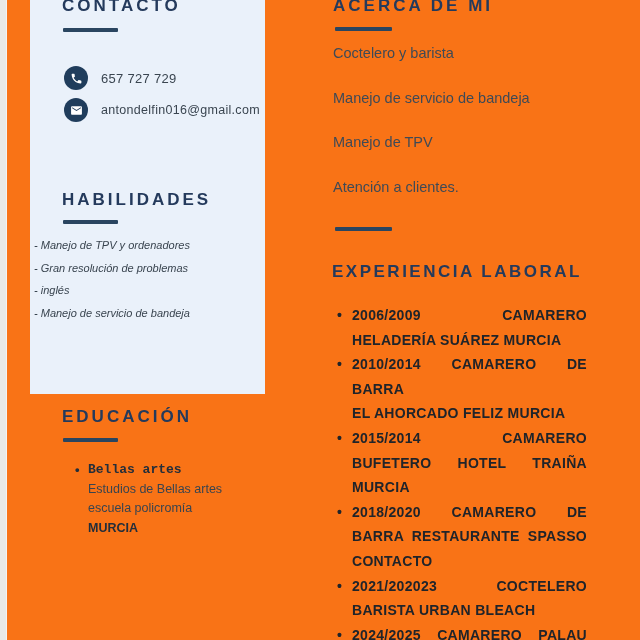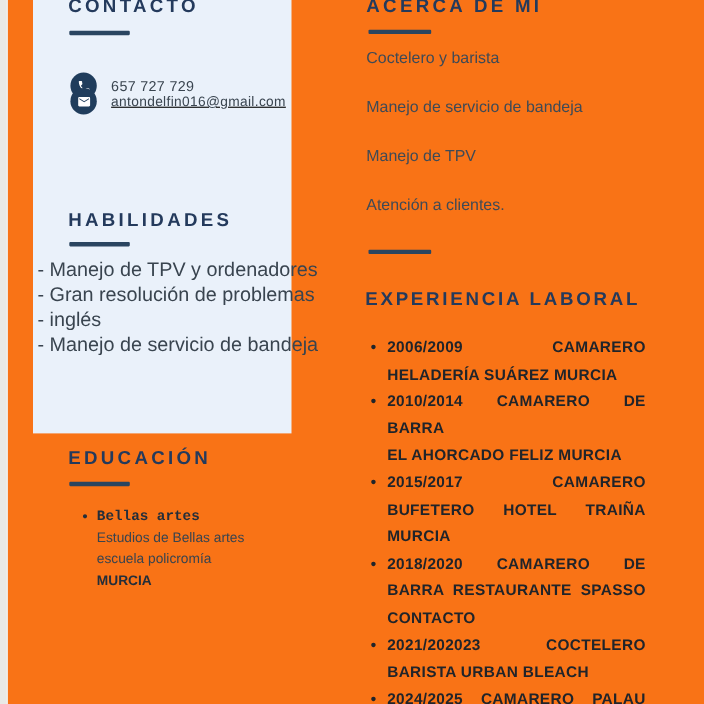--- a/index.html
+++ b/index.html
@@ -72,24 +72,25 @@
     white-space: nowrap;
   }
   .contact-text.email { font-size: 12.5px; }
   
   .skills-list {
     position: absolute;
     left: 34px; top: 234px;
     width: 228px;
   }
   .skill-item {
-    font-size: 18px;
+    font-size: 11px;
     line-height: 22.5px;
     color: #39444f;
     white-space: nowrap;
+    font-style: italic;
   }
   
   .edu-bullet {
     position: absolute;
     left: 75px; top: 460px;
     font-size: 13px;
     font-weight: 700;
     color: #242e3a;
     line-height: 19.5px;
   }
@@ -165,21 +166,21 @@
 
   <div class="contact-row" style="top:66px;">
     <span class="icon-circle">
       <svg viewBox="0 0 24 24">
           <path d="M6.62 10.79c1.44 2.83 3.76 5.14 6.59 6.59l2.2-2.2c.27-.27.67-.36 1.02-.24 1.12.37 2.33.57 3.57.57.55 0 1 .45 1 1V20c0 .55-.45 1-1 1-9.39 0-17-7.61-17-17 0-.55.45-1 1-1h3.5c.55 0 1 .45 1 1 0 1.25.2 2.45.57 3.57.11.35.03.74-.25 1.02l-2.2 2.2z"></path>
         </svg>
     </span>
     <span class="contact-text">657 727 729</span>
   </div>
 
-  <div class="contact-row" style="top:80px;text-decoration:underline;">
+  <div class="contact-row" style="top:98px;">
     <span class="icon-circle">
       <svg viewBox="0 0 24 24">
           <path d="M20 4H4c-1.1 0-1.99.9-1.99 2L2 18c0 1.1.9 2 2 2h16c1.1 0 2-.9 2-2V6c0-1.1-.9-2-2-2zm0 4l-8 5-8-5V6l8 5 8-5v2z"></path>
         </svg>
     </span>
     <span class="contact-text email">antondelfin016@gmail.com</span>
   </div>
 
   <h2 class="section-heading" style="left:62px; top:190px;">HABILIDADES</h2>
   <div class="rule" style="left:63px; top:220px;"></div>
@@ -219,21 +220,21 @@
   <div class="exp-list">
       <div class="exp-item">
         <div class="exp-line">2006/2009 CAMARERO</div>
         <div class="exp-line last">HELADERÍA SUÁREZ MURCIA</div>
       </div>
       <div class="exp-item">
         <div class="exp-line">2010/2014 CAMARERO DE BARRA</div>
         <div class="exp-line last">EL AHORCADO FELIZ MURCIA</div>
       </div>
       <div class="exp-item">
-        <div class="exp-line">2015/2017 CAMARERO</div>
+        <div class="exp-line">2015/2014 CAMARERO</div>
         <div class="exp-line">BUFETERO HOTEL TRAIÑA</div>
         <div class="exp-line last">MURCIA</div>
       </div>
       <div class="exp-item">
         <div class="exp-line">2018/2020 CAMARERO DE</div>
         <div class="exp-line">BARRA RESTAURANTE SPASSO</div>
         <div class="exp-line last">CONTACTO</div>
       </div>
       <div class="exp-item">
         <div class="exp-line">2021/202023 COCTELERO</div>

